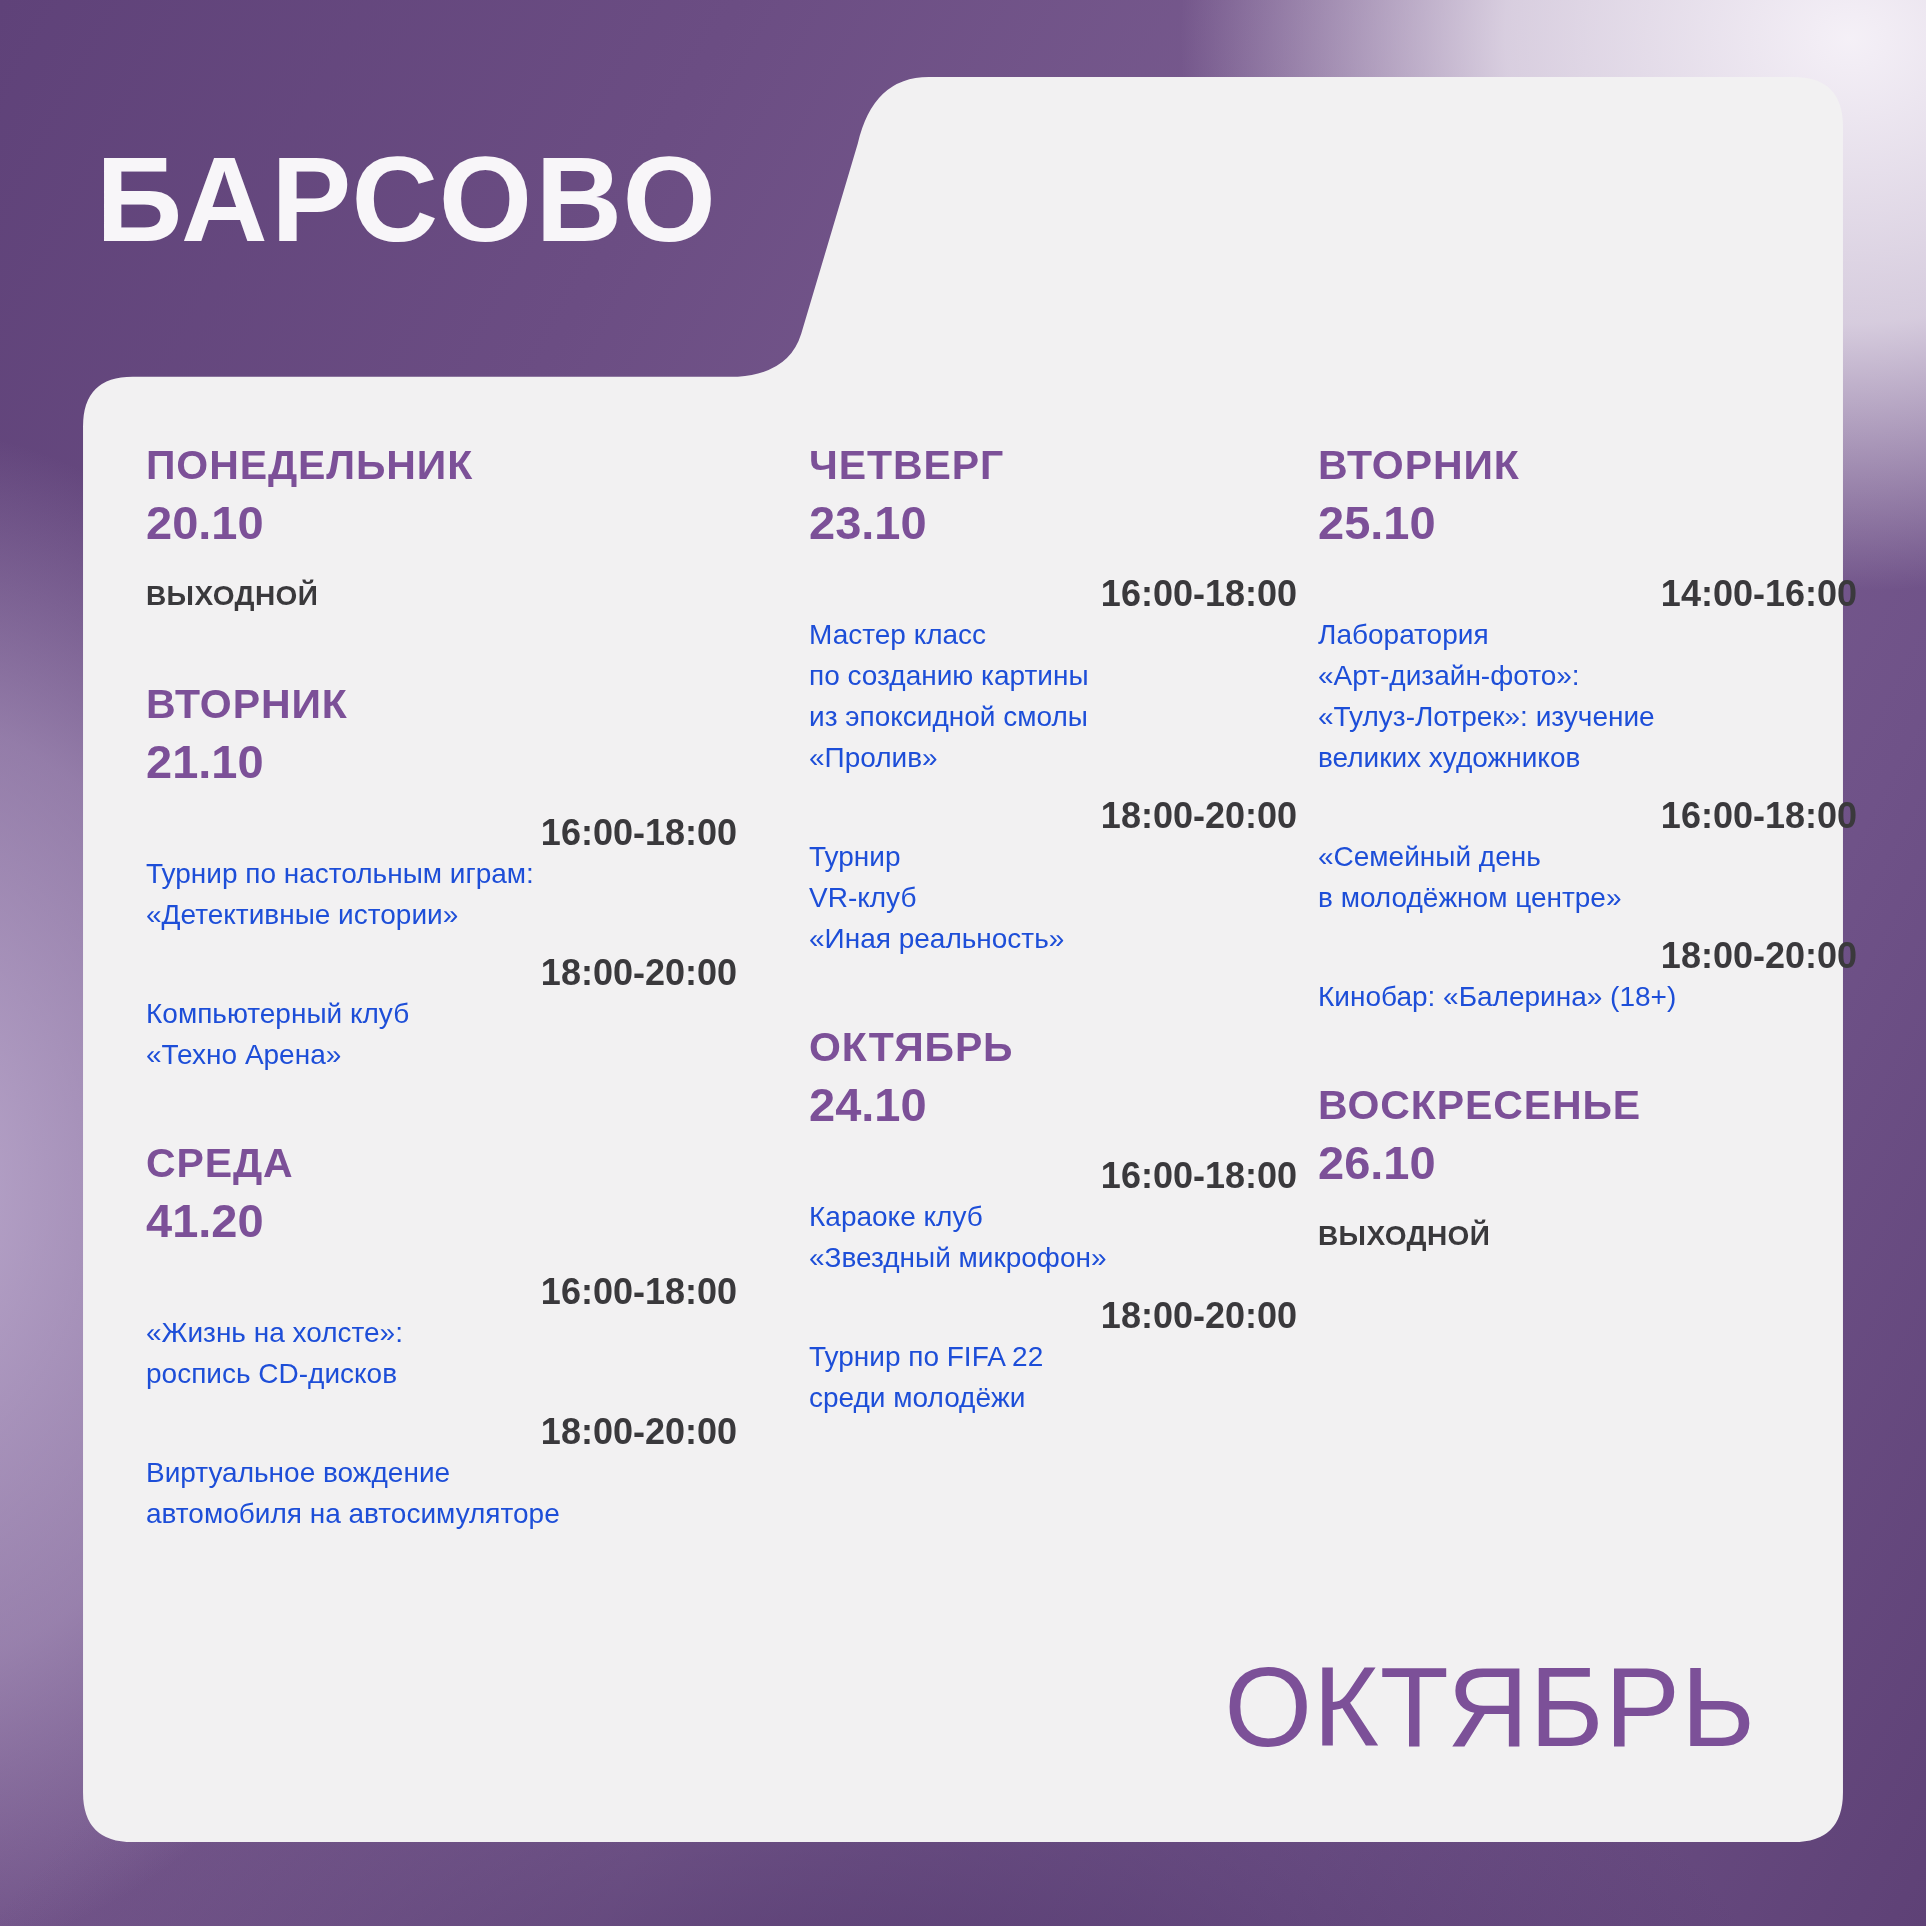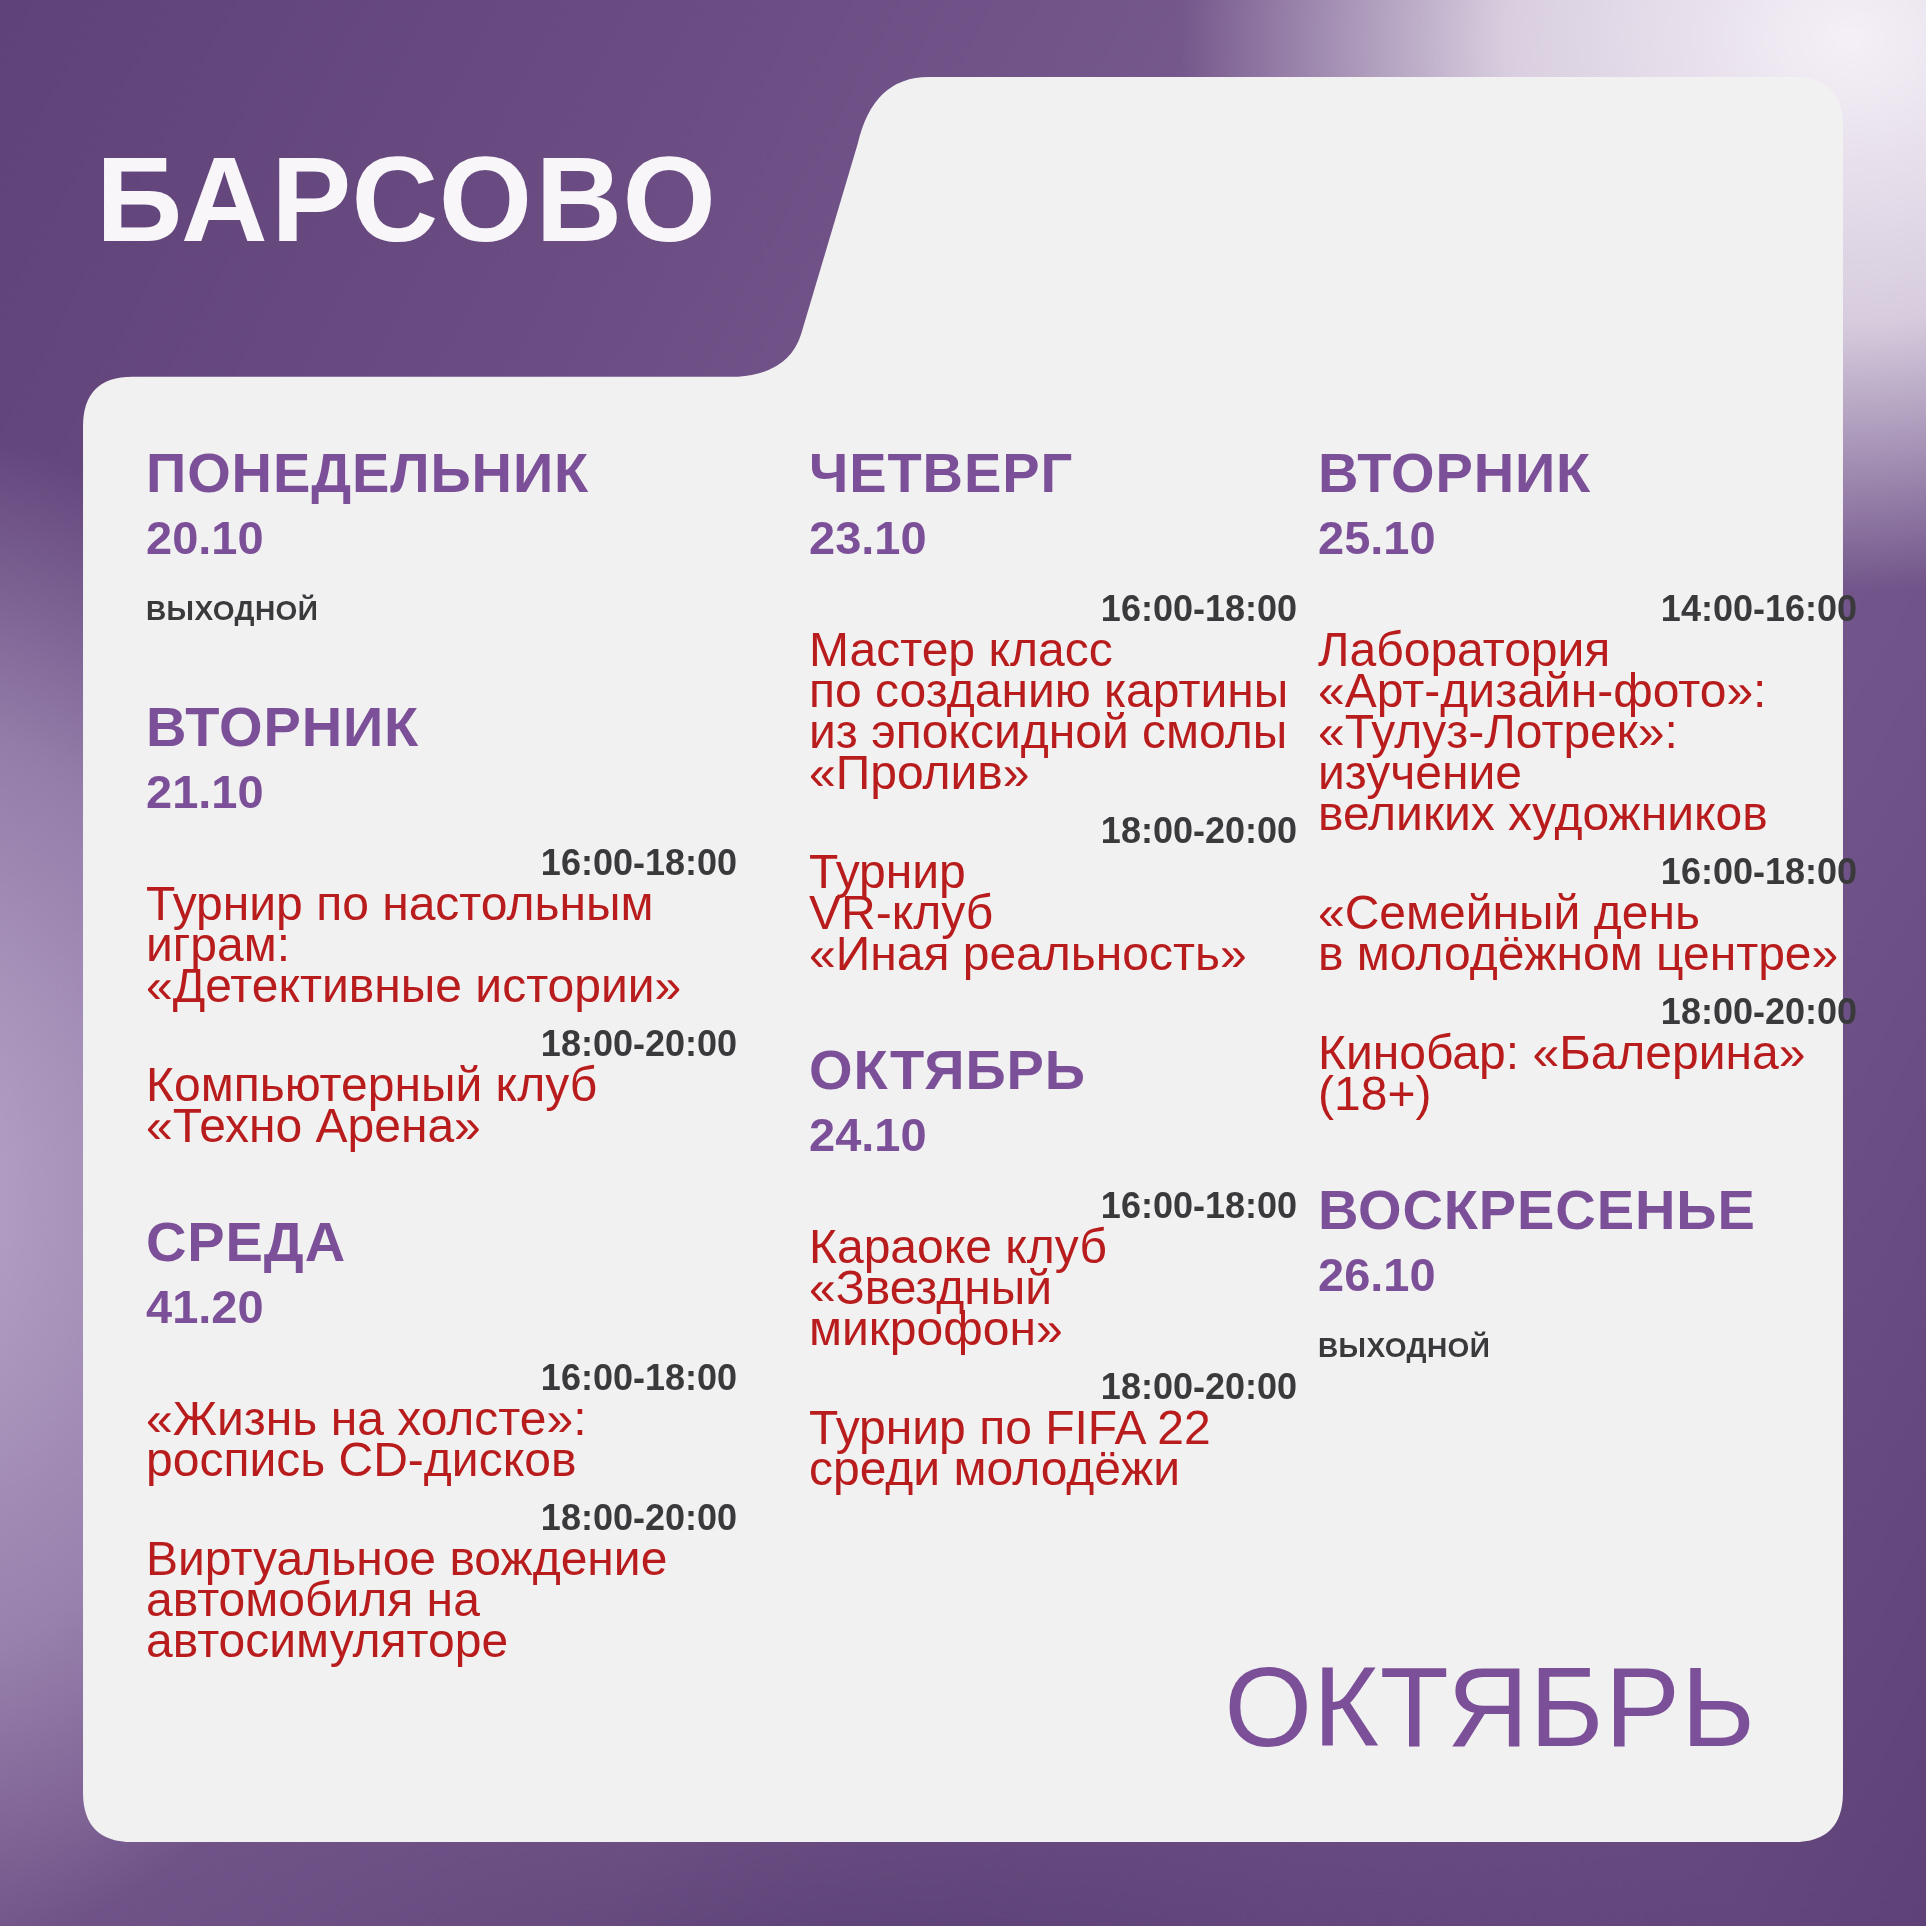--- a/index.html
+++ b/index.html
@@ -42,21 +42,21 @@
   }
 
   .column { position: absolute; top: 445px; }
   .column-1 { left: 146px;  width: 591px; }
   .column-2 { left: 809px;  width: 488px; }
   .column-3 { left: 1318px; width: 539px; }
 
   .day-block + .day-block { margin-top: 68px; }
 
   .day-name {
-    font-size: 56px;
+    font-size: 41px;
     font-weight: bold;
     letter-spacing: 0.9px;
     line-height: 1;
     color: #7c5098;
   }
   .day-date {
     font-size: 47px;
     font-weight: bold;
     line-height: 1;
     margin-top: 13px;
@@ -65,23 +65,23 @@
   .events { margin-top: 27px; }
   .event + .event { margin-top: 17px; }
   .event-time {
     font-size: 36px;
     font-weight: bold;
     line-height: 41px;
     color: #3a393c;
     text-align: right;
   }
   .event-title {
-    font-size: 48px;
+    font-size: 28px;
     line-height: 41px;
-    color: #b91c1c;
+    color: #1d4ed8;
     white-space: pre-line;
   }
   .day-off {
     margin-top: 29px;
     font-size: 28px;
     font-weight: bold;
     line-height: 41px;
     letter-spacing: 0.4px;
     color: #3a393c;
   }

